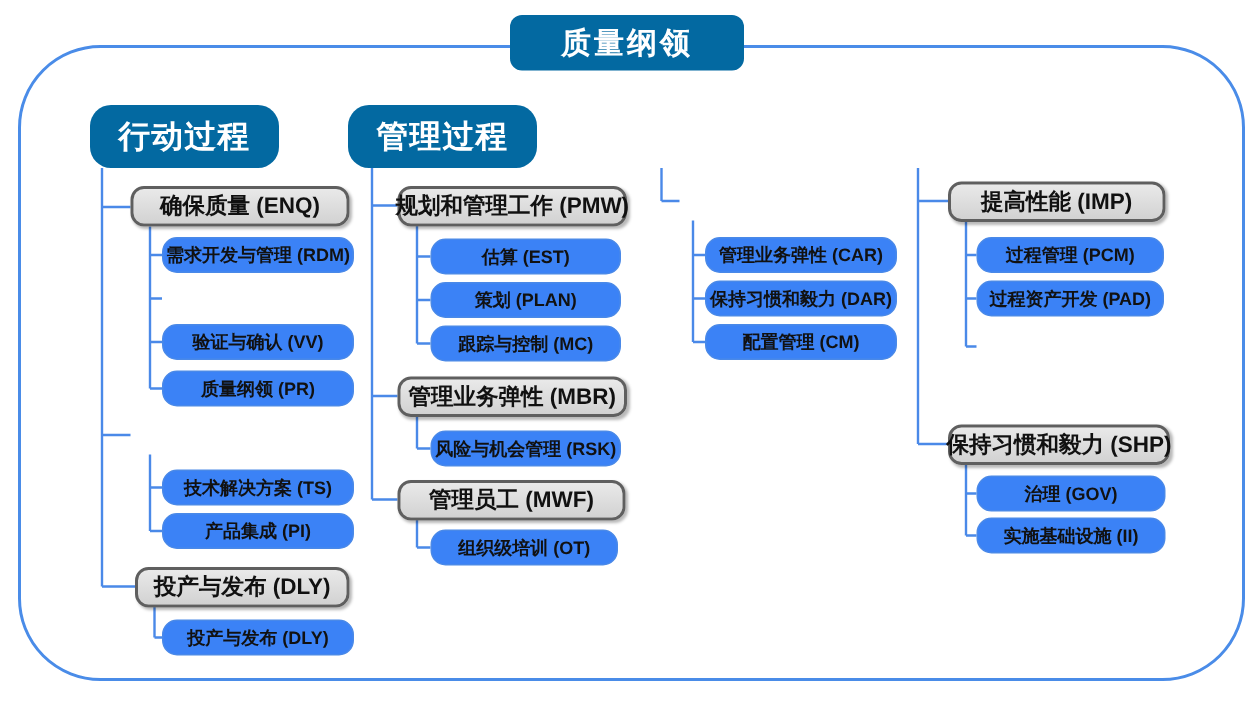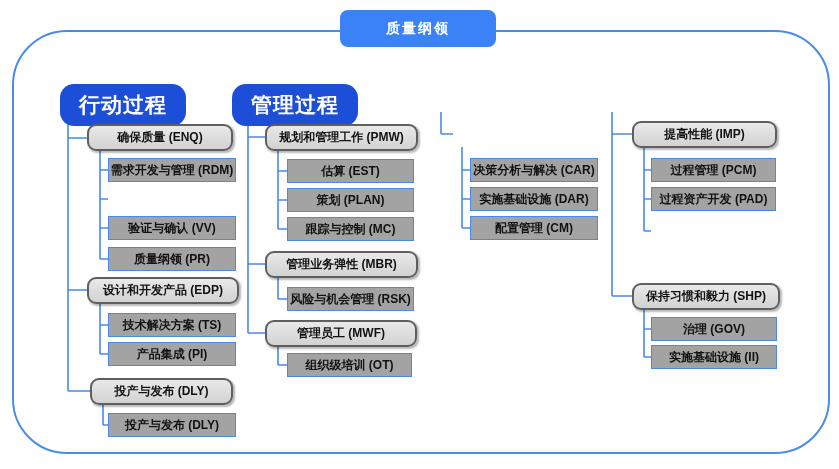--- a/index.html
+++ b/index.html
@@ -3,32 +3,32 @@
 <meta charset="utf-8">
 <style>
   html,body{margin:0;padding:0;background:#fff;}
   .stage{position:relative;width:839px;height:469px;background:#fff;overflow:hidden;
          font-family:"Liberation Sans","DejaVu Sans",sans-serif;}
   .frame{position:absolute;left:12px;top:30px;width:814px;height:420px;
          border:2px solid #4a8ce8;border-radius:55px;background:#fff;}
   .wires{position:absolute;left:0;top:0;width:839px;height:469px;}
   .wires path{stroke:#4a89e8;stroke-width:1.6;fill:none;}
   .title{position:absolute;left:340px;top:10px;width:156px;height:37px;
-         background:#3b82f6;border-radius:8px;color:#fff;font-weight:bold;
-         font-size:14px;display:flex;align-items:center;justify-content:center;
+         background:#0369a1;border-radius:8px;color:#fff;font-weight:bold;
+         font-size:20px;display:flex;align-items:center;justify-content:center;
          letter-spacing:2px;}
-  .hdr{position:absolute;top:84px;height:42px;background:#1d4ed8;border-radius:14px;
+  .hdr{position:absolute;top:70px;height:42px;background:#0369a1;border-radius:14px;
        color:#fff;font-weight:bold;font-size:21px;display:flex;align-items:center;
        justify-content:center;letter-spacing:1px;}
   .g{position:absolute;height:23px;background:linear-gradient(#e9e9e9,#d2d2d2);
      border:2px solid #5f5f5f;border-radius:9px;color:#111;font-weight:bold;
-     font-size:12px;display:flex;align-items:center;justify-content:center;
+     font-size:15px;display:flex;align-items:center;justify-content:center;
      white-space:nowrap;box-shadow:1.5px 1.5px 2px rgba(0,0,0,.28);}
-  .w{position:absolute;height:22px;background:#a3a3a3;border:1.5px solid #4a89e8;
-     border-radius:0;color:#111;font-weight:bold;font-size:12px;
+  .w{position:absolute;height:22px;background:#3b82f6;border:1.5px solid #4a89e8;
+     border-radius:10px;color:#111;font-weight:bold;font-size:12px;
      display:flex;align-items:center;justify-content:center;white-space:nowrap;}
   .w.wrap{white-space:normal;text-align:center;line-height:1.2;height:28px;padding:1px 4px;box-sizing:border-box;}
 </style>
 </head>
 <body>
 
 <div class="stage">
 
   <div class="frame"></div>
 
@@ -50,37 +50,36 @@
 
   <div class="title">质量纲领</div>
 
   <div class="hdr" style="left:60px;width:126px">行动过程</div>
   <div class="hdr" style="left:232px;width:126px">管理过程</div>
 
   <div class="g" style="left:87px;top:124px;width:142px">确保质量 (ENQ)</div>
   <div class="w" style="left:108px;top:158px;width:126px">需求开发与管理 (RDM)</div>
   <div class="w" style="left:108px;top:216px;width:126px">验证与确认 (VV)</div>
   <div class="w" style="left:108px;top:247px;width:126px">质量纲领 (PR)</div>
-  <div class="g" style="left:87px;top:277px;width:148px">设计和开发产品 (EDP)</div>
   <div class="w" style="left:108px;top:313px;width:126px">技术解决方案 (TS)</div>
   <div class="w" style="left:108px;top:342px;width:126px">产品集成 (PI)</div>
   <div class="g" style="left:90px;top:378px;width:139px">投产与发布 (DLY)</div>
   <div class="w" style="left:108px;top:413px;width:126px">投产与发布 (DLY)</div>
 
   <div class="g" style="left:265px;top:124px;width:149px">规划和管理工作 (PMW)</div>
   <div class="w" style="left:287px;top:159px;width:125px">估算 (EST)</div>
   <div class="w" style="left:287px;top:188px;width:125px">策划 (PLAN)</div>
   <div class="w" style="left:287px;top:217px;width:125px">跟踪与控制 (MC)</div>
   <div class="g" style="left:265px;top:251px;width:149px">管理业务弹性 (MBR)</div>
   <div class="w" style="left:287px;top:287px;width:125px">风险与机会管理 (RSK)</div>
   <div class="g" style="left:265px;top:320px;width:148px">管理员工 (MWF)</div>
   <div class="w" style="left:287px;top:353px;width:123px">组织级培训 (OT)</div>
 
-  <div class="w" style="left:470px;top:158px;width:126px">决策分析与解决 (CAR)</div>
-  <div class="w" style="left:470px;top:187px;width:126px">实施基础设施 (DAR)</div>
+  <div class="w" style="left:470px;top:158px;width:126px">管理业务弹性 (CAR)</div>
+  <div class="w" style="left:470px;top:187px;width:126px">保持习惯和毅力 (DAR)</div>
   <div class="w" style="left:470px;top:216px;width:126px">配置管理 (CM)</div>
 
   <div class="g" style="left:632px;top:121px;width:141px">提高性能 (IMP)</div>
   <div class="w" style="left:651px;top:187px;width:123px">过程资产开发 (PAD)</div>
   <div class="w" style="left:651px;top:158px;width:123px">过程管理 (PCM)</div>
   <div class="g" style="left:632px;top:283px;width:144px">保持习惯和毅力 (SHP)</div>
   <div class="w" style="left:651px;top:317px;width:124px">治理 (GOV)</div>
   <div class="w" style="left:651px;top:345px;width:124px">实施基础设施 (II)</div>
 
 </div>

